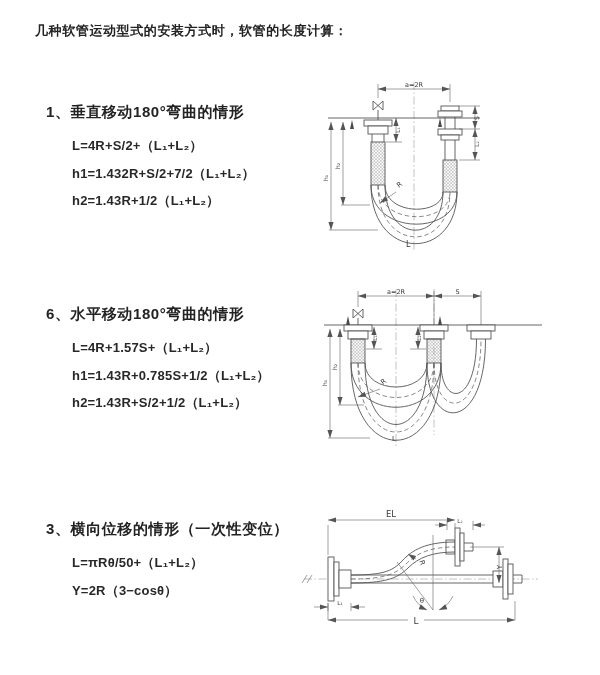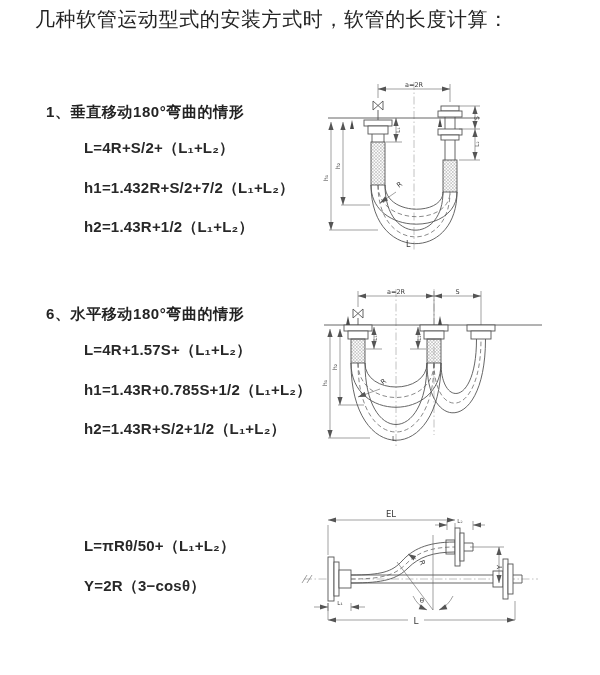--- a/index.html
+++ b/index.html
@@ -1,24 +1,24 @@
 <!DOCTYPE html>
 <html><head>
 <meta charset="utf-8">
 <style>
   html,body{margin:0;padding:0}
   body{
     width:600px;height:675px;position:relative;background:#ffffff;
     font-family:"Liberation Sans","DejaVu Sans",sans-serif;color:#232323;overflow:hidden;
   }
   .page{position:absolute;inset:0;background:#fff}
-  .title{position:absolute;left:35px;top:6px;font-size:20px;font-weight:400;letter-spacing:.6px;white-space:nowrap}
+  .title{position:absolute;left:35px;top:22px;font-size:13px;font-weight:700;letter-spacing:.6px;white-space:nowrap}
   .section{position:absolute;white-space:nowrap}
   .section h2{font-size:15px;font-weight:700;margin:0 16px 10px 0;letter-spacing:.6px}
-  .section p.formula{font-size:15px;font-weight:700;margin:12px;line-height:27.5px;letter-spacing:.2px;padding-left:26px;color:#282828}
+  .section p.formula{font-size:13px;font-weight:700;margin:0;line-height:27.5px;letter-spacing:.2px;padding-left:26px;color:#282828}
   #s1{left:46px;top:103px}
   #s2{left:46px;top:305px}
   #s3{left:46px;top:520px}
   svg.diag{position:absolute;overflow:visible}
   svg .ln{stroke:#555;stroke-width:.9;fill:none}
   svg .thin{stroke:#616161;stroke-width:.6;fill:none}
   svg .hd{stroke:#585858;stroke-width:.7;fill:none;stroke-dasharray:4.5 2.8}
   svg .cl{stroke:#909090;stroke-width:.55;fill:none;stroke-dasharray:8 2.5 1.5 2.5}
   svg rect.pl{fill:#fff;stroke:#555;stroke-width:.9}
   svg rect.br{fill:url(#hx);stroke:#555;stroke-width:.9}
@@ -218,20 +218,21 @@
       <line class="thin" x1="68" y1="106" x2="46" y2="114" marker-end="url(#ar)"></line>
       <text x="71" y="102" font-size="7" transform="rotate(-38 71 102)">R</text>
     </g>
     <text x="80" y="158" font-size="7">L</text>
 
     <polygon class="mv" points="34,42 38,42 36,33"></polygon>
     <polygon class="mv" points="126,42 130,42 128,33"></polygon>
   </svg>
 
   <div class="section" id="s3">
+    <h2>3、横向位移的情形（一次性变位）</h2>
     <p class="formula">L=πRθ/50+（L₁+L₂）</p>
     <p class="formula">Y=2R（3−cosθ）</p>
   </div>
 
   <svg class="diag" style="left:296px;top:505px" width="288" height="135" viewBox="0 0 288 135">
 
     <line class="cl" x1="8" y1="74" x2="242" y2="74"></line>
     <g>
       <line class="thin" x1="6" y1="78" x2="11" y2="70"></line>
       <line class="thin" x1="11" y1="78" x2="16" y2="70"></line>

